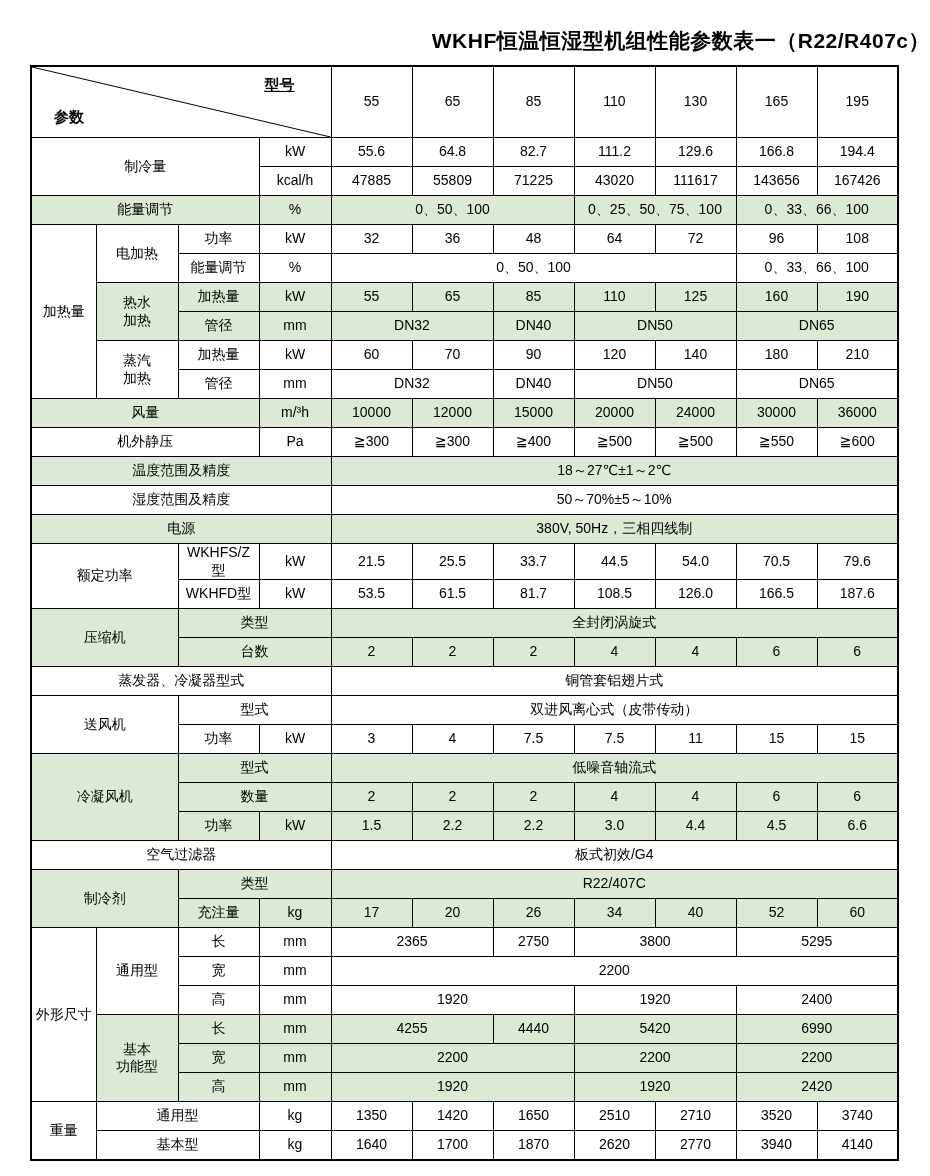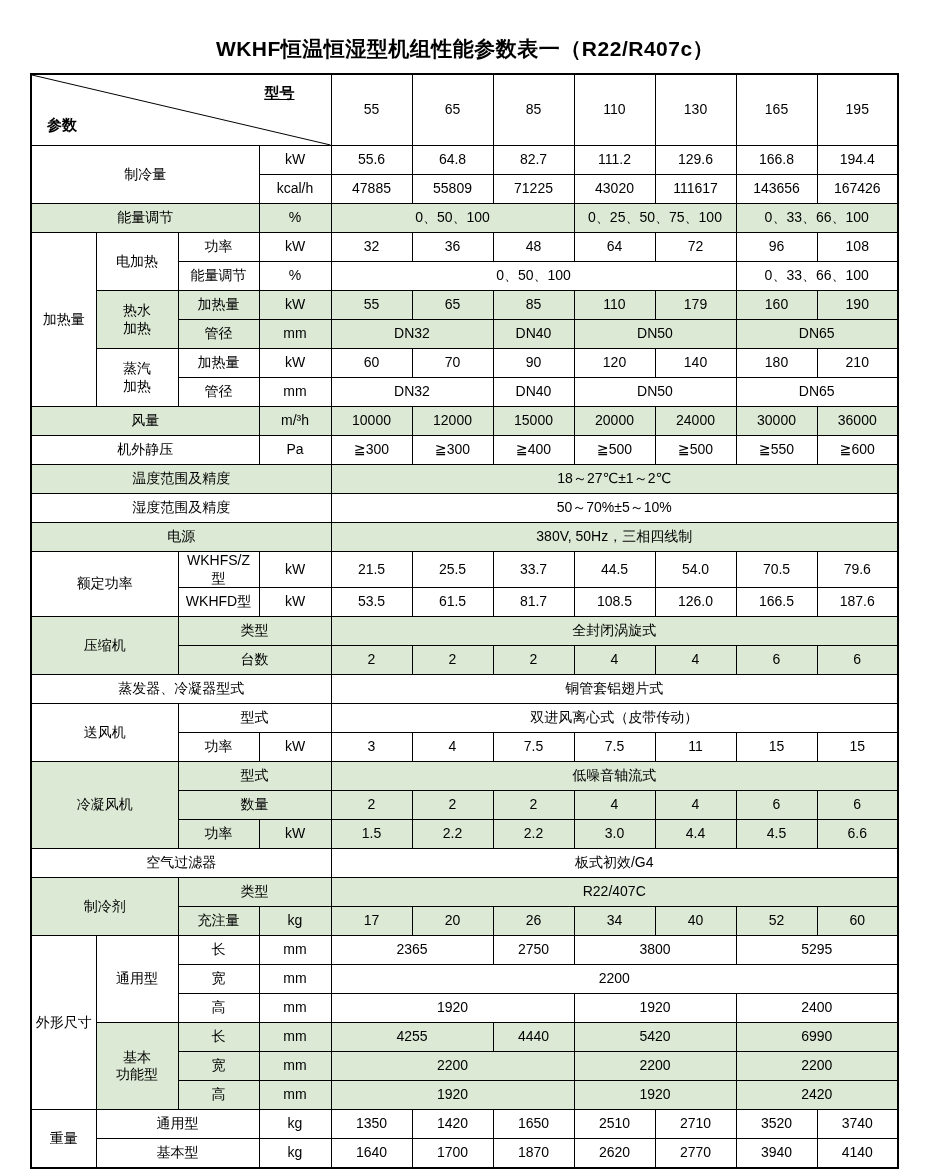--- a/index.html
+++ b/index.html
@@ -5,42 +5,42 @@
   :root{ --green:#dce9d5; --border:#000000; }
   *{ box-sizing:border-box; }
   html,body{ margin:0; padding:0; }
   body{
     width:930px; height:1176px; background:#ffffff; color:#000;
     font-family:"Liberation Sans","DejaVu Sans",sans-serif;
     overflow:hidden;
   }
   .page{ width:930px; height:1176px; }
   .title{
-    margin:8px; padding-top:27px; text-align:center;
+    margin:0; padding-top:27px; text-align:right;
     font-size:21px; font-weight:700; letter-spacing:0.5px;
   }
   table.spec{
     border-collapse:collapse; table-layout:fixed;
     margin:10px 0 0 30px; width:868px;
     border:2px solid var(--border);
   }
   col.cA{width:65px} col.cB{width:82px} col.cC{width:81px} col.cD{width:72px}
   col.cM{width:81px}
   td{
     border:1px solid var(--border);
     text-align:center; vertical-align:middle;
     font-size:14px; height:29px; padding:0 2px;
     white-space:pre-line; line-height:1.25; overflow:hidden;
   }
   td.label{ font-weight:400; }
   td.green{ background:var(--green); }
   tr.header-row td{ height:60px; }
   td.diag-cell{ position:relative; padding:0; }
   .diag-svg{ position:absolute; left:0; top:0; width:100%; height:100%; display:block; }
-  .param-label{ position:absolute; left:15px; bottom:10px; font-weight:700; font-size:15px; }
+  .param-label{ position:absolute; left:22px; bottom:10px; font-weight:700; font-size:15px; }
   .model-label{ position:absolute; right:36px; top:9px; font-weight:700; font-size:15px;text-decoration:underline; }
 </style>
 </head>
 <body>
 
 <div class="page">
   <h1 class="title">WKHF恒温恒湿型机组性能参数表一（R22/R407c）</h1>
 
   <table class="spec">
     <colgroup>
@@ -124,21 +124,21 @@
         </tr>
         <tr>
           <td rowspan="2" class="green label">热水
 加热</td>
           <td class="green label">加热量</td>
           <td class="green value">kW</td>
           <td class="green value">55</td>
           <td class="green value">65</td>
           <td class="green value">85</td>
           <td class="green value">110</td>
-          <td class="green value">179</td>
+          <td class="green value">125</td>
           <td class="green value">160</td>
           <td class="green value">190</td>
         </tr>
         <tr>
           <td class="green label">管径</td>
           <td class="green value">mm</td>
           <td colspan="2" class="green value">DN32</td>
           <td class="green value">DN40</td>
           <td colspan="2" class="green value">DN50</td>
           <td colspan="2" class="green value">DN65</td>

